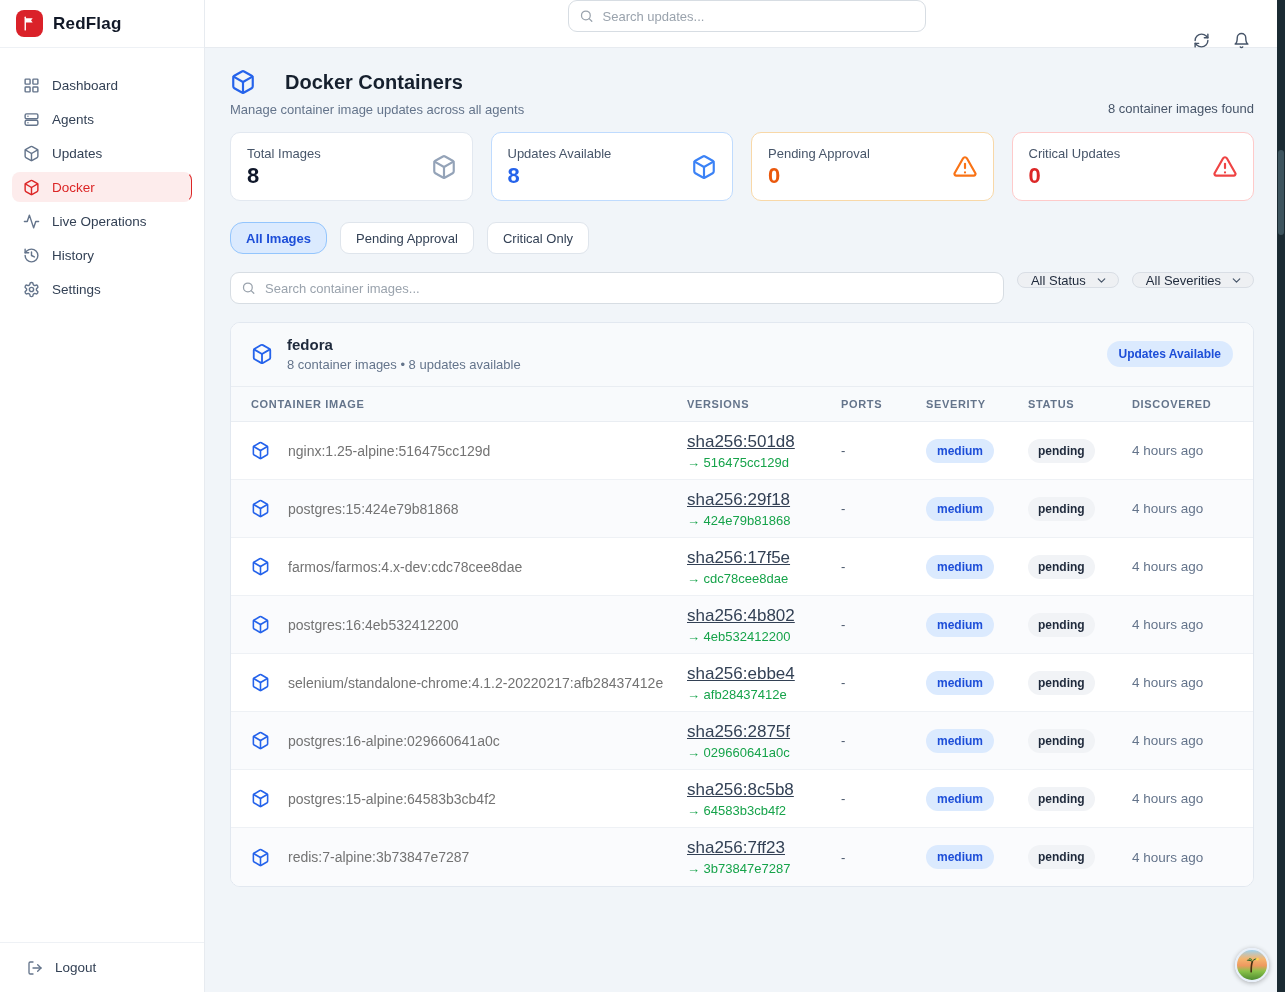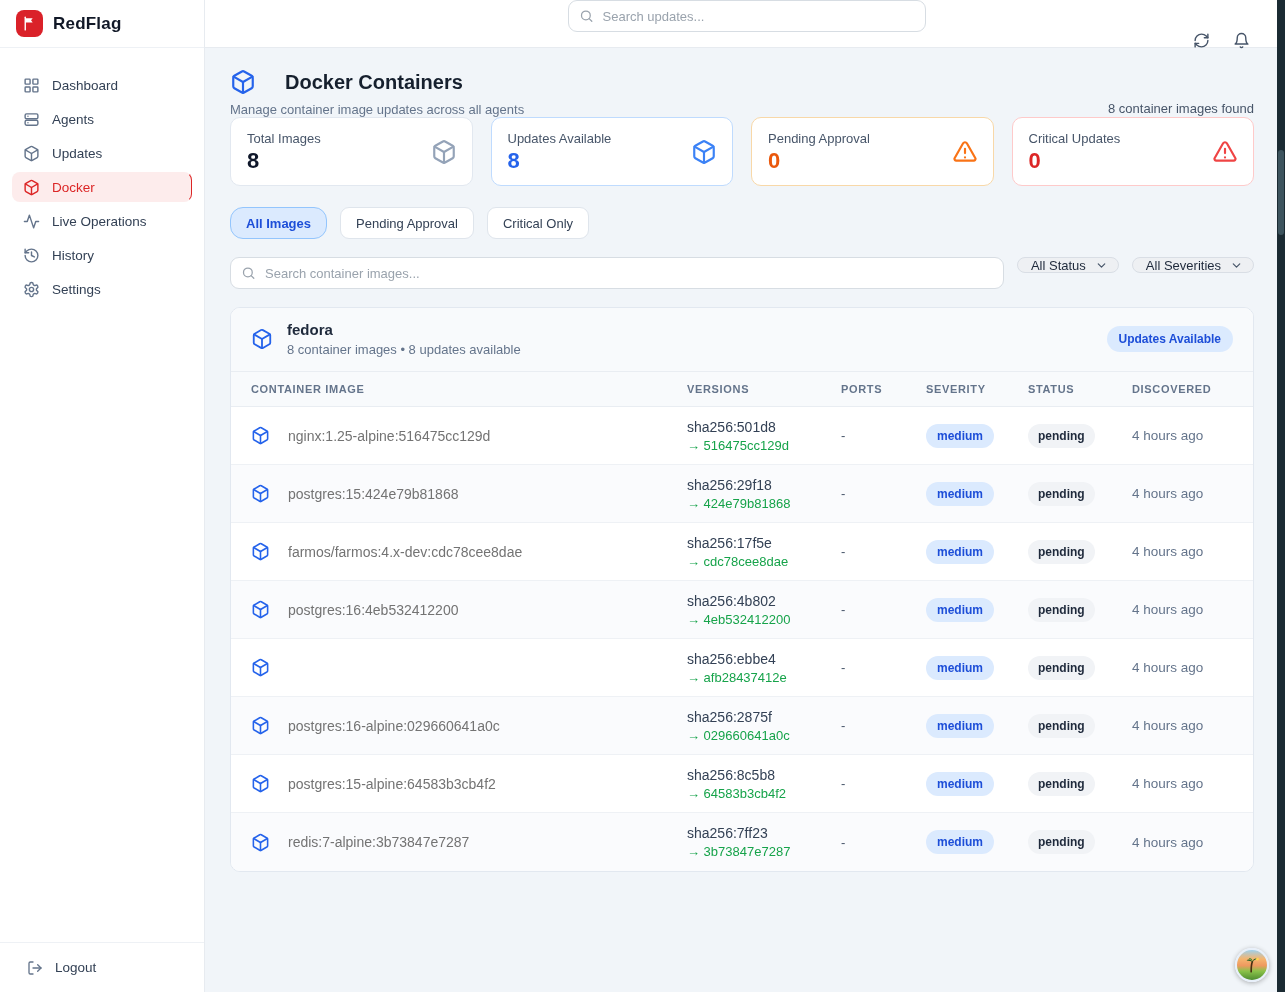--- a/index.html
+++ b/index.html
@@ -37,21 +37,21 @@
 
   .content { flex:1; padding:21px 31px 0 25px; }
 
   .page-head { display:flex; justify-content:space-between; align-items:flex-end; }
   .ph-title-row { display:flex; align-items:center; gap:29px; }
   .ph-ic { width:26px; height:26px; color:#2563eb; flex:none; }
   h1 { font-size:20px; margin:0; font-weight:700; color:#16202e; }
   .ph-sub { margin-top:7px; font-size:13px; color:#64748b; }
   .result-count { font-size:13px; color:#475569; padding-bottom:1px; }
 
-  .stats { display:grid; grid-template-columns:repeat(4,1fr); gap:18px; }
+  .stats { display:grid; grid-template-columns:repeat(4,1fr); gap:18px; margin-top:15px; }
   .stat-card { background:#fff; border:1px solid #e2e8f0; border-radius:10px; padding:13px 16px; height:69px; position:relative; }
   .stat-label { font-size:13px; color:#475569; }
   .stat-value { font-size:22px; font-weight:700; margin-top:2px; color:#0f172a; }
   .stat-ic { position:absolute; right:15px; top:50%; transform:translateY(-50%); width:26px; height:26px; color:#94a3b8; }
   .stat-card.v-info { border-color:#bfdbfe; }
   .stat-card.v-info .stat-value { color:#2563eb; }
   .stat-card.v-info .stat-ic { color:#3b82f6; }
   .stat-card.v-warning { border-color:#f8d8a8; }
   .stat-card.v-warning .stat-value { color:#ea580c; }
   .stat-card.v-warning .stat-ic { color:#f97316; }
@@ -80,21 +80,21 @@
   .grid-cols { display:grid; grid-template-columns:456px 154px 85px 102px 104px 1fr; align-items:center; }
   .thead { background:#f8fafc; border-top:1px solid #e9edf2; border-bottom:1px solid #e9edf2; height:36px;
     font-size:11px; font-weight:700; letter-spacing:.06em; color:#64748b; }
   .thead > div:first-child { padding-left:20px; }
   .trow { min-height:58px; border-bottom:1px solid #eef1f5; font-size:13px; background:#fff; }
   .rows .trow:nth-child(even) { background:#fafbfd; }
   .rows .trow:last-child { border-bottom:none; }
   .cell-img { display:flex; align-items:center; gap:18px; padding-left:20px; }
   .row-ic { width:19px; height:19px; color:#2563eb; flex:none; }
   .img-name { font-size:14px; color:#737373; font-weight:400; }
-  .sha { color:#334155; font-size:14px; }
+  .sha { color:#334155; font-size:17px;text-decoration:underline; }
   .upd { color:#16a34a; font-size:13px; margin-top:3px; }
   .ports { color:#475569; }
   .badge-sev { display:inline-block; background:#dbeafe; color:#1d4ed8; font-size:12px; font-weight:700; padding:5px 11px; border-radius:999px; }
   .badge-status { display:inline-block; background:#f1f3f6; color:#1e293b; font-size:12px; font-weight:700; padding:5px 10px; border-radius:999px; }
   .time { color:#64748b; font-size:13.5px; }
 
   .float-icon { position:fixed; right:16px; bottom:10px; width:34px; height:34px; border-radius:50%;
     background:linear-gradient(180deg,#9ed0ec 0%,#f5b56f 30%,#ee9960 52%,#8bc34a 70%,#4e8c30 100%);
     border:2px solid #e8f0fa; box-shadow:0 1px 5px rgba(0,0,0,.3); display:flex; align-items:center; justify-content:center; cursor:pointer; }
   .float-icon svg { width:20px; height:20px; }
@@ -440,20 +440,21 @@
   </div>
             <div class="grid-cols trow">
     <div class="cell-img">
       <span class="row-ic">
                   <svg viewBox="0 0 24 24" fill="none" stroke="currentColor" stroke-width="2" stroke-linecap="round" stroke-linejoin="round">
                     <path d="M21 8a2 2 0 0 0-1-1.73l-7-4a2 2 0 0 0-2 0l-7 4A2 2 0 0 0 3 8v8a2 2 0 0 0 1 1.73l7 4a2 2 0 0 0 2 0l7-4A2 2 0 0 0 21 16Z"></path>
                     <path d="m3.3 7 8.7 5 8.7-5"></path>
                     <path d="M12 22V12"></path>
                   </svg>
                 </span>
+      <span class="img-name">selenium/standalone-chrome:4.1.2-20220217:afb28437412e</span>
     </div>
     <div>
       <div class="sha">sha256:ebbe4</div>
       <div class="upd">→ afb28437412e</div>
     </div>
     <div class="ports">-</div>
     <div><span class="badge-sev">medium</span></div>
     <div><span class="badge-status">pending</span></div>
     <div class="time">4 hours ago</div>
   </div>

